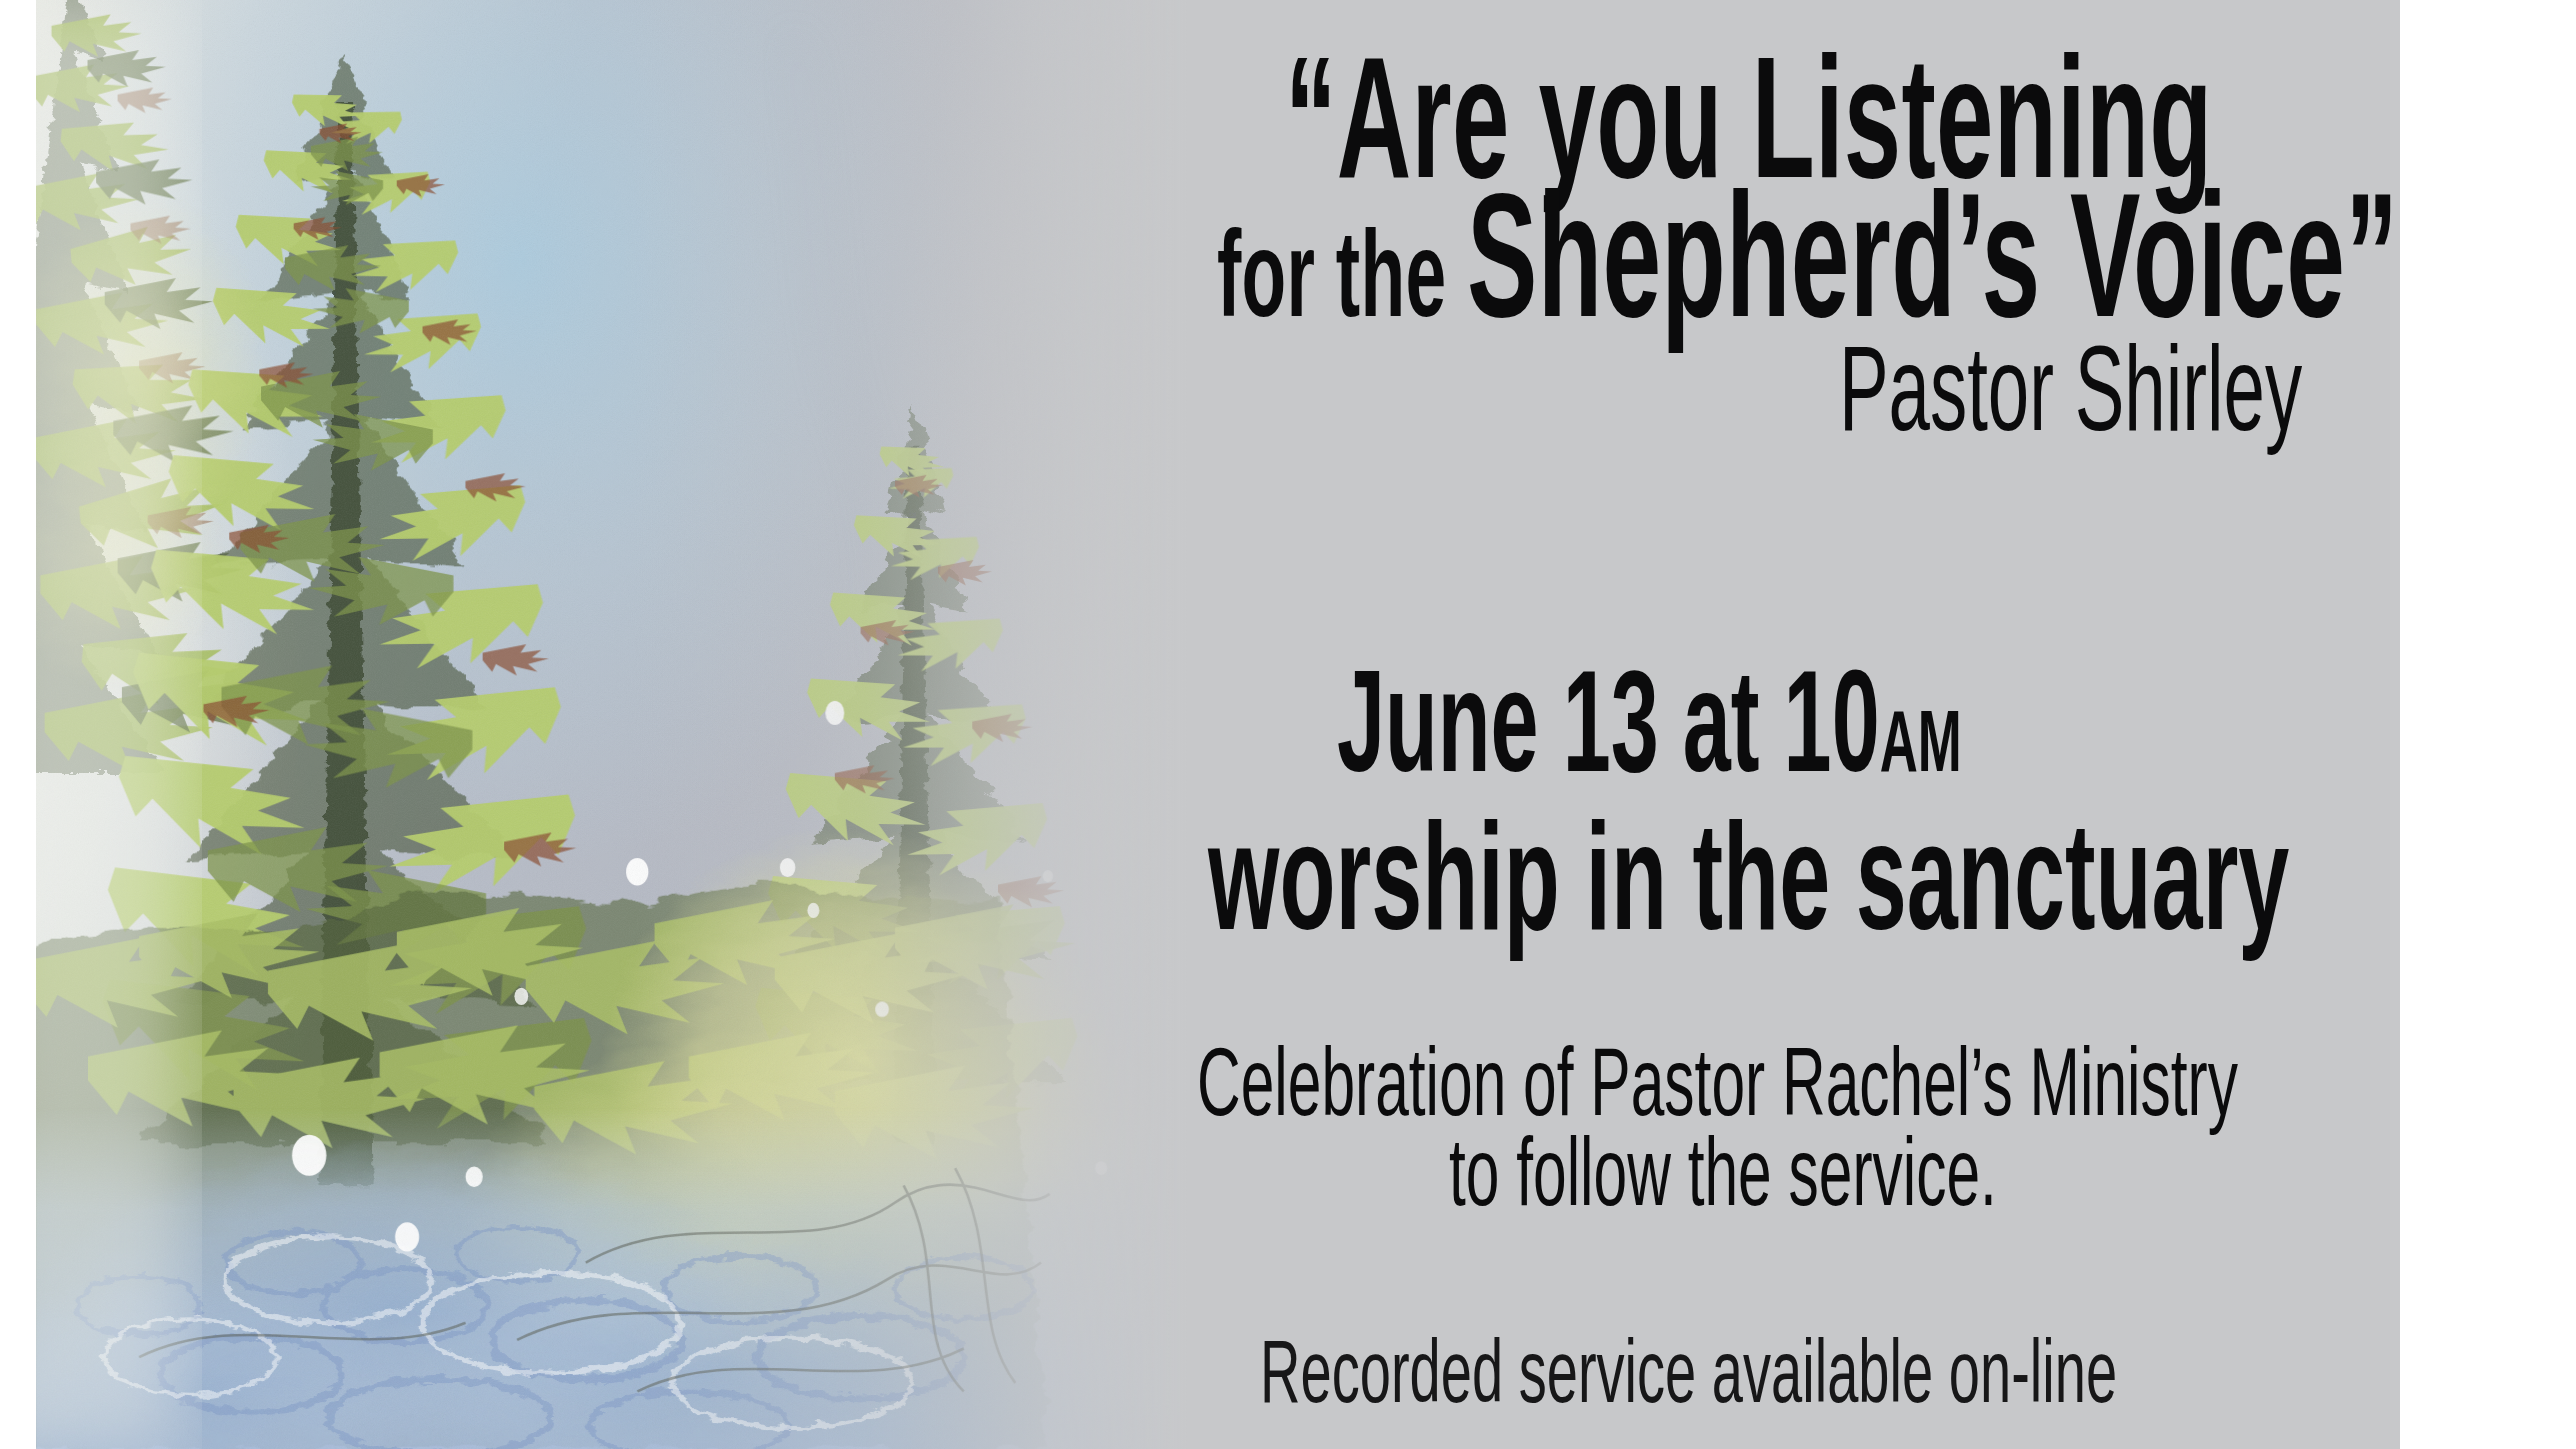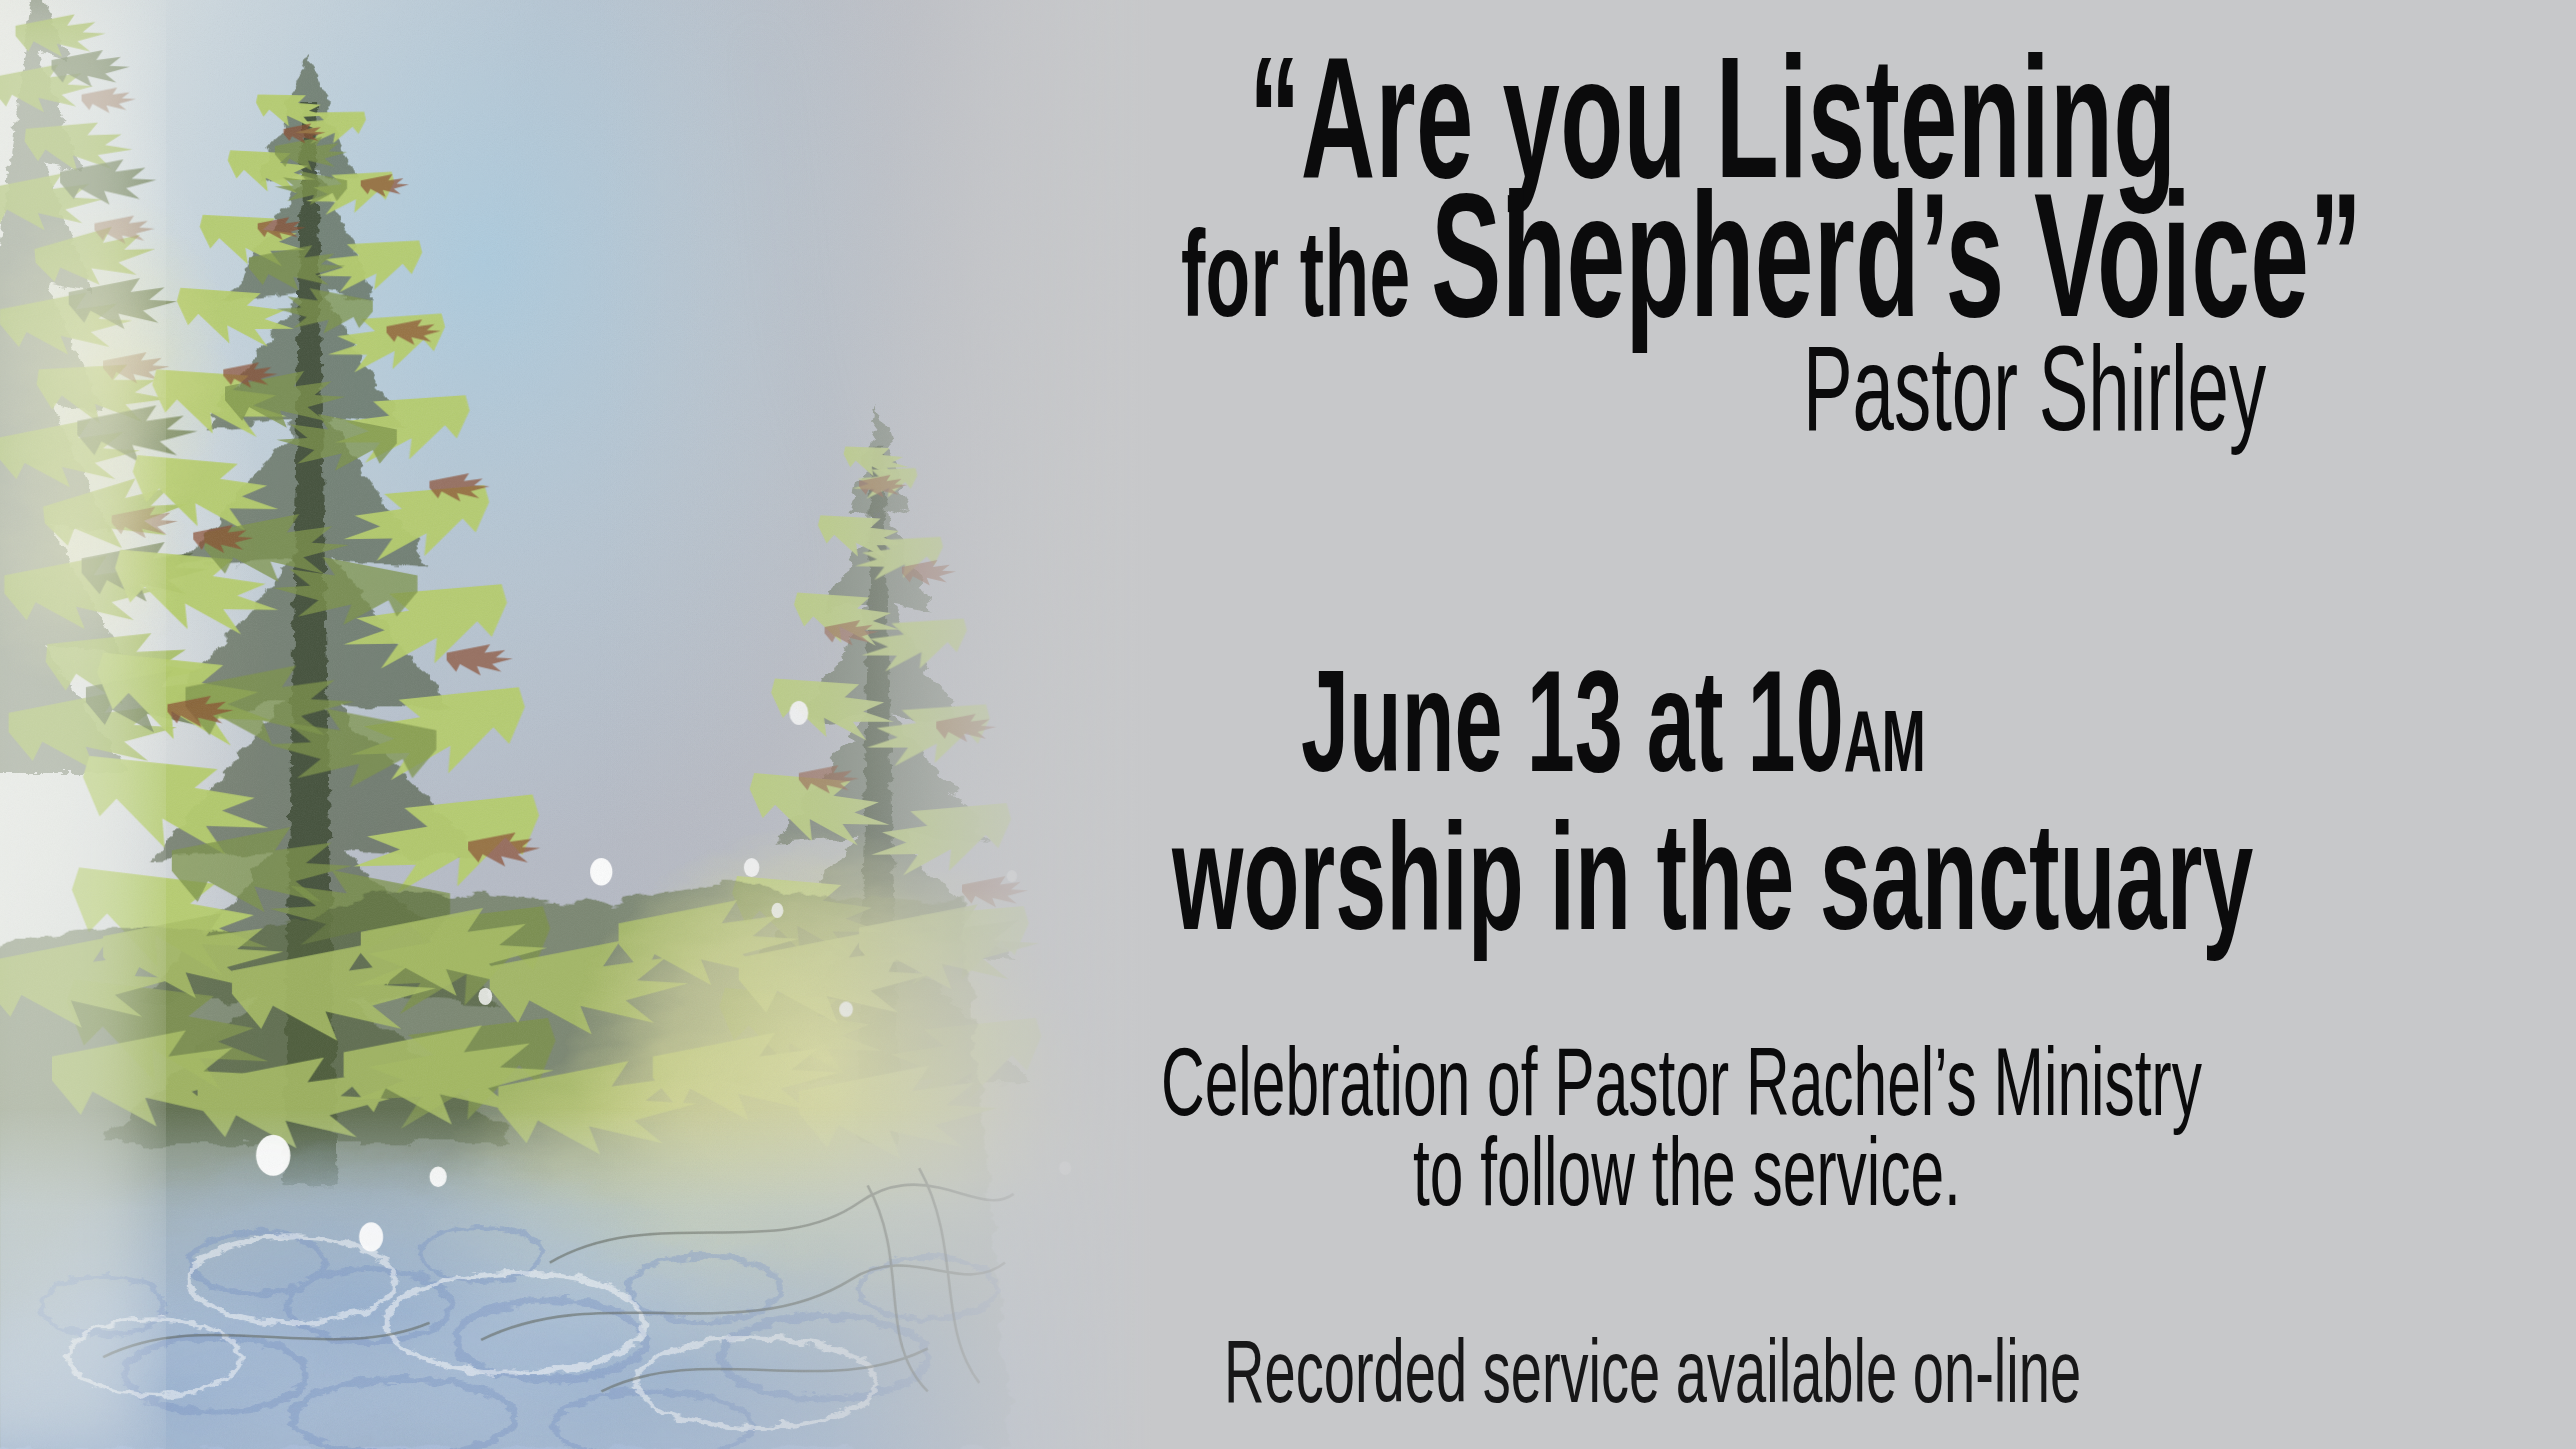--- a/index.html
+++ b/index.html
@@ -3,25 +3,26 @@
 <meta charset="utf-8">
 <title>Worship Announcement Slide</title>
 <style>
   html, body {
     margin: 0;
     padding: 0;
     background: #ffffff;
   }
   #slide {
     position: relative;
-    width: 2576px;
+    width: 2364px;
     height: 1449px;
     overflow: hidden;
     background: #c7c8ca;
     font-family: "Liberation Sans", sans-serif;
+    margin-left: 36px;
   }
 
   
   #artwork {
     position: absolute;
     left: 0; top: 0;
     width: 1151px;
     height: 1449px;
     overflow: hidden;
   }

